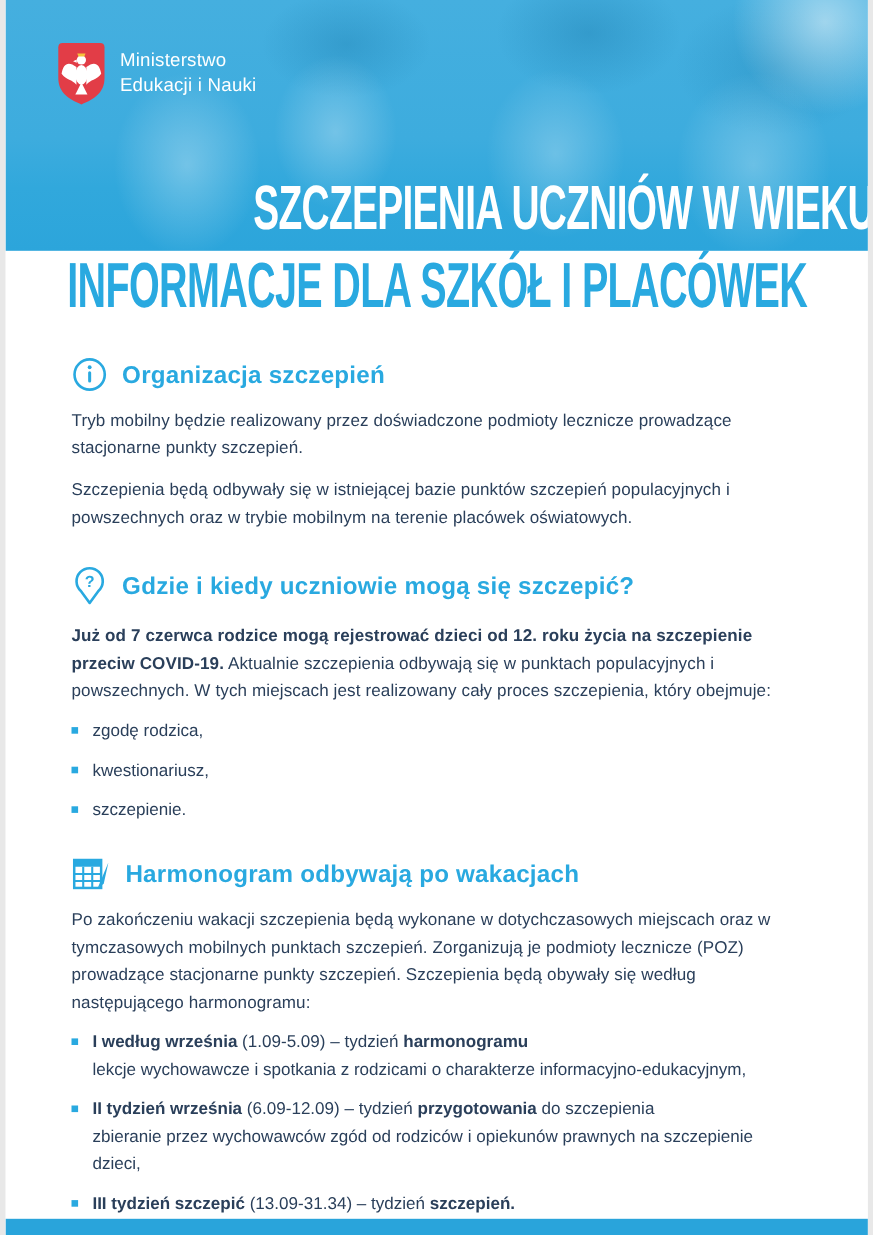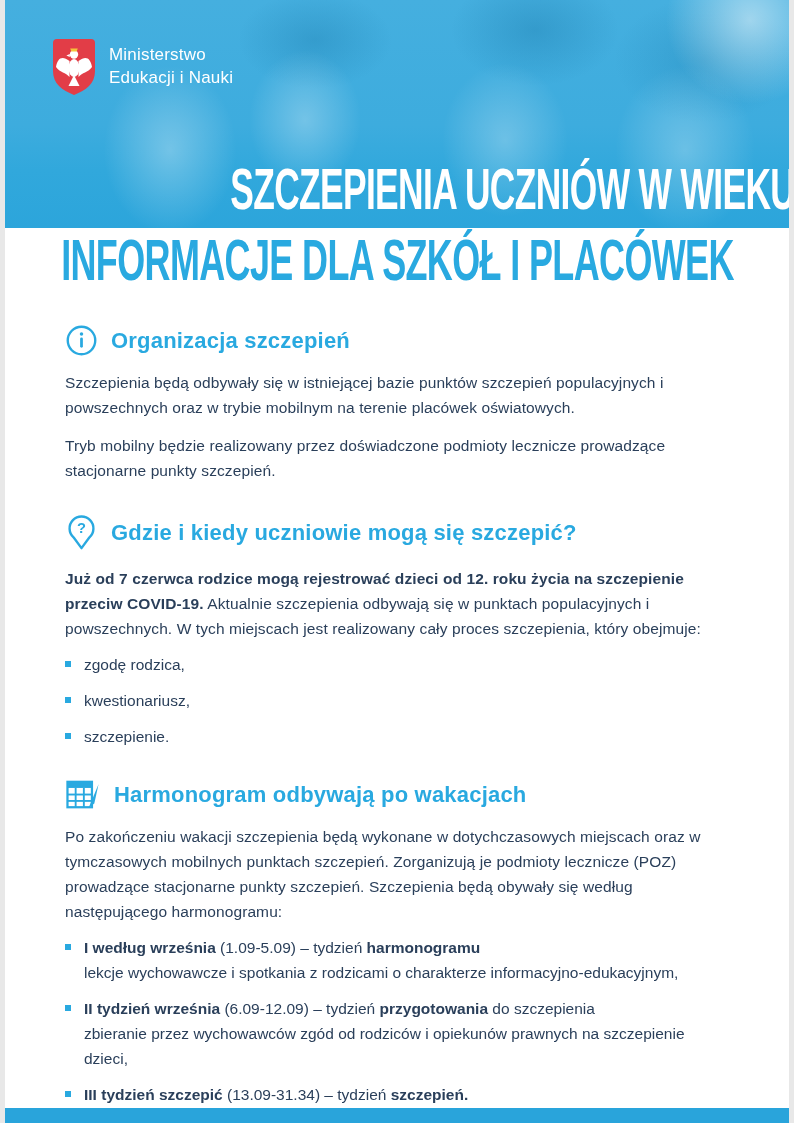--- a/index.html
+++ b/index.html
@@ -109,22 +109,22 @@
   <div class="content">
 
     <div class="sec-head mt-s1">
       <svg class="sec-icon" width="33" height="33" viewBox="0 0 36 36" aria-hidden="true">
         <circle cx="18" cy="18" r="15" fill="none" stroke="#29A9E0" stroke-width="2.6"></circle>
         <circle cx="18" cy="10.8" r="1.9" fill="#29A9E0"></circle>
         <rect x="16.5" y="14.8" width="3" height="11" rx="1.5" fill="#29A9E0"></rect>
       </svg>
       <h2>Organizacja szczepień</h2>
     </div>
+    <p class="body">Tryb mobilny będzie realizowany przez doświadczone podmioty lecznicze prowadzące stacjonarne punkty szczepień.</p>
     <p class="body">Szczepienia będą odbywały się w istniejącej bazie punktów szczepień populacyjnych i powszechnych oraz w trybie mobilnym na terenie placówek oświatowych.</p>
-    <p class="body">Tryb mobilny będzie realizowany przez doświadczone podmioty lecznicze prowadzące stacjonarne punkty szczepień.</p>
 
     <div class="sec-head mt-s2">
       <svg class="sec-icon" width="33" height="40" viewBox="0 0 36 42" aria-hidden="true">
         <path d="M9.3 25.7 A13 13 0 1 1 26.7 25.7 L18 37.5 Z" fill="none" stroke="#29A9E0" stroke-width="2.6" stroke-linejoin="round"></path>
         <text x="18" y="21.5" text-anchor="middle" font-family="Liberation Sans, DejaVu Sans, sans-serif" font-size="16" font-weight="700" fill="#29A9E0">?</text>
       </svg>
       <h2>Gdzie i kiedy uczniowie mogą się szczepić?</h2>
     </div>
     <p class="body"><span class="b">Już od 7 czerwca rodzice mogą rejestrować dzieci od 12. roku życia na szczepienie przeciw COVID-19.</span><span> Aktualnie szczepienia odbywają się w punktach populacyjnych i powszechnych. W tych miejscach jest realizowany cały proces szczepienia, który obejmuje:</span></p>
     <ul class="squares">

